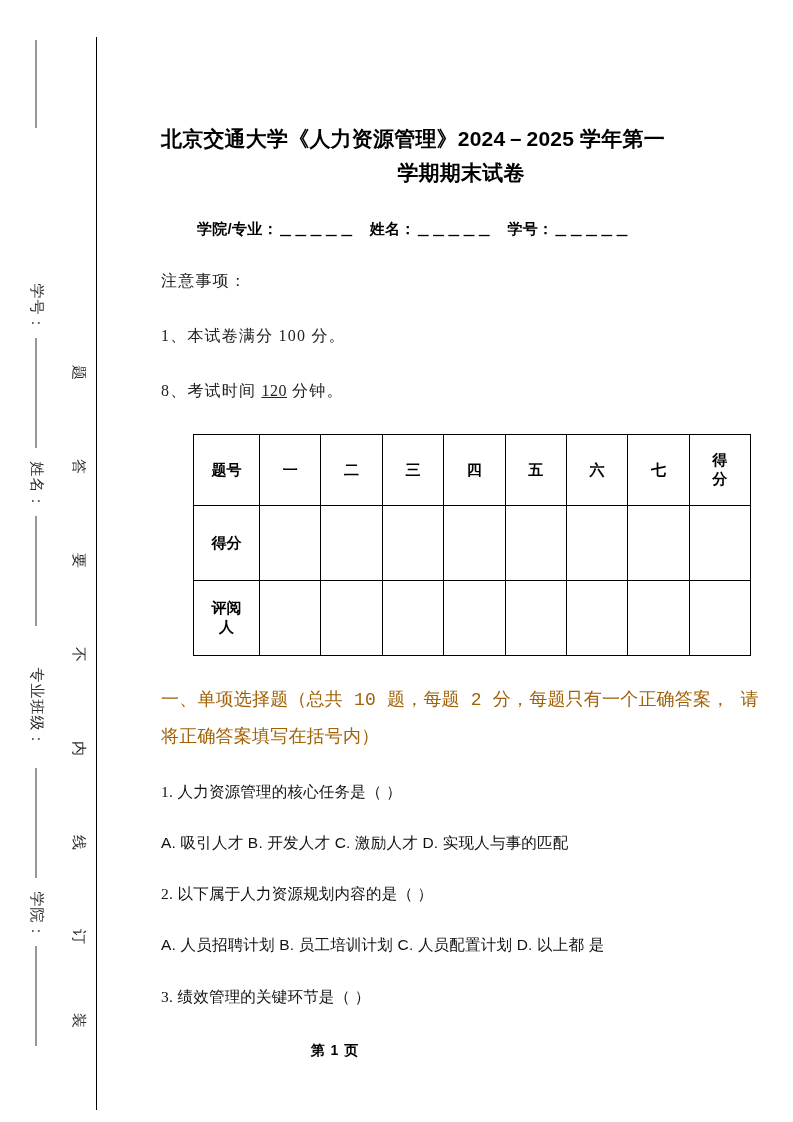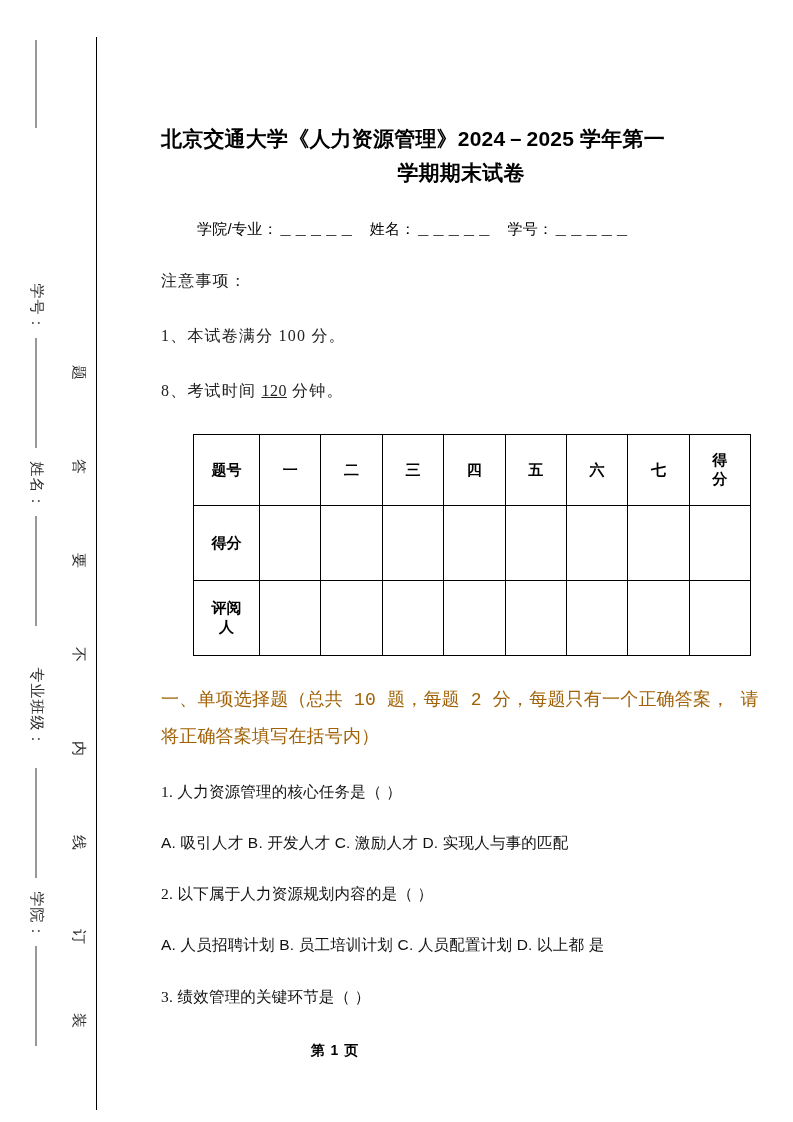--- a/index.html
+++ b/index.html
@@ -100,21 +100,21 @@
   #exam-title .t-line2 {
     display: block;
     text-align: center;
   }
 
   #student-info {
     margin: 0;
     padding-top: 30px;
     padding-left: 36px;
     font-family: "Liberation Sans", "DejaVu Sans", sans-serif;
-    font-weight: normal;
+    font-weight: bold;
     font-size: 15px;
     letter-spacing: 0.3px;
     color: #000;
     white-space: nowrap;
   }
 
   .notes-heading,
   .note-line {
     margin: 0;
     font-family: "Liberation Serif", "DejaVu Serif", serif;

